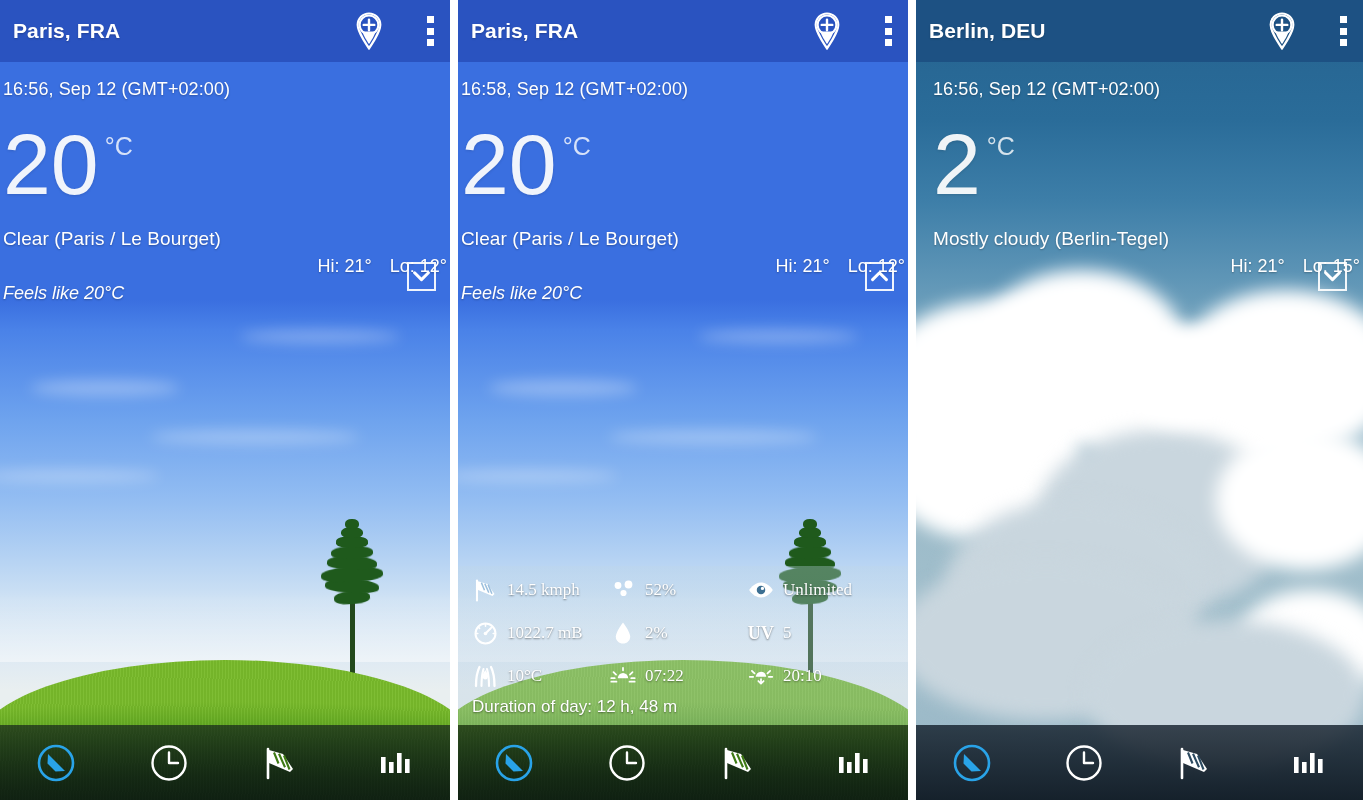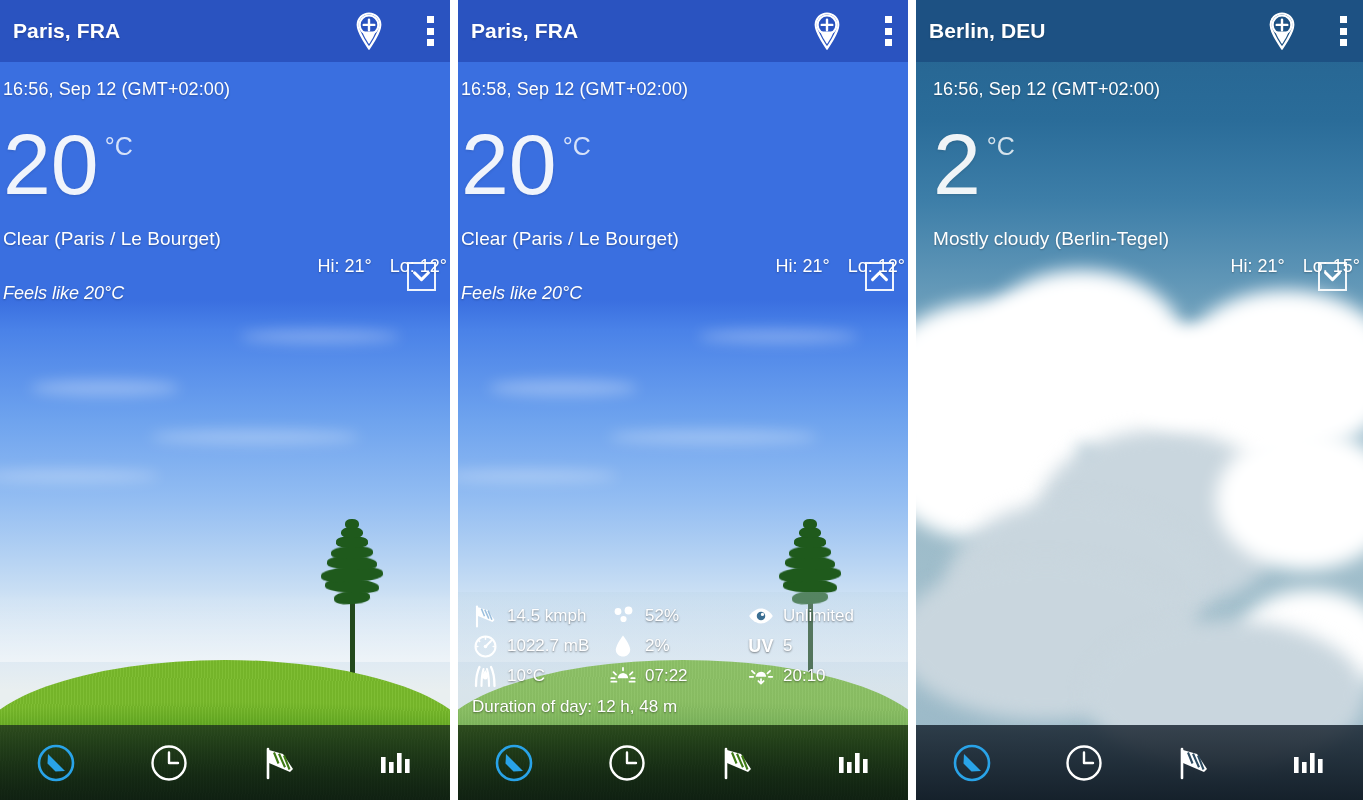--- a/index.html
+++ b/index.html
@@ -137,21 +137,21 @@
   .panel.p3 .chev { right:16px; }
 
   
   .details {
     position:absolute; z-index:6; left:0; right:0; bottom:75px;
     padding: 12px 14px 8px 14px;
     background: linear-gradient(to bottom, rgba(190,214,232,.34), rgba(175,200,220,.30));
     color:#fff;
     text-shadow: 0 1px 2px rgba(0,0,0,.45);
   }
-  .det-grid { display:grid; grid-template-columns: 138px 138px 1fr; row-gap:6px; }
+  .det-grid { display:grid; grid-template-columns: 138px 138px 1fr; row-gap:19px;font-family:Liberation Serif, serif; }
   .det-cell { display:flex; align-items:center; gap:9px; font-size:17px; white-space:nowrap; }
   .det-cell .ic { width:26px; height:24px; flex:0 0 26px; display:flex; align-items:center; justify-content:center; }
   .uv-txt { font-size:18px; font-weight:bold; letter-spacing:.3px; }
   .dur { margin-top:9px; font-size:17px; }
 
   
   .nav {
     position:absolute; z-index:7; left:0; right:0; bottom:0; height:75px;
     display:flex; align-items:center;
     background: linear-gradient(to bottom, rgba(10,18,26,.62), rgba(6,12,18,.80));

